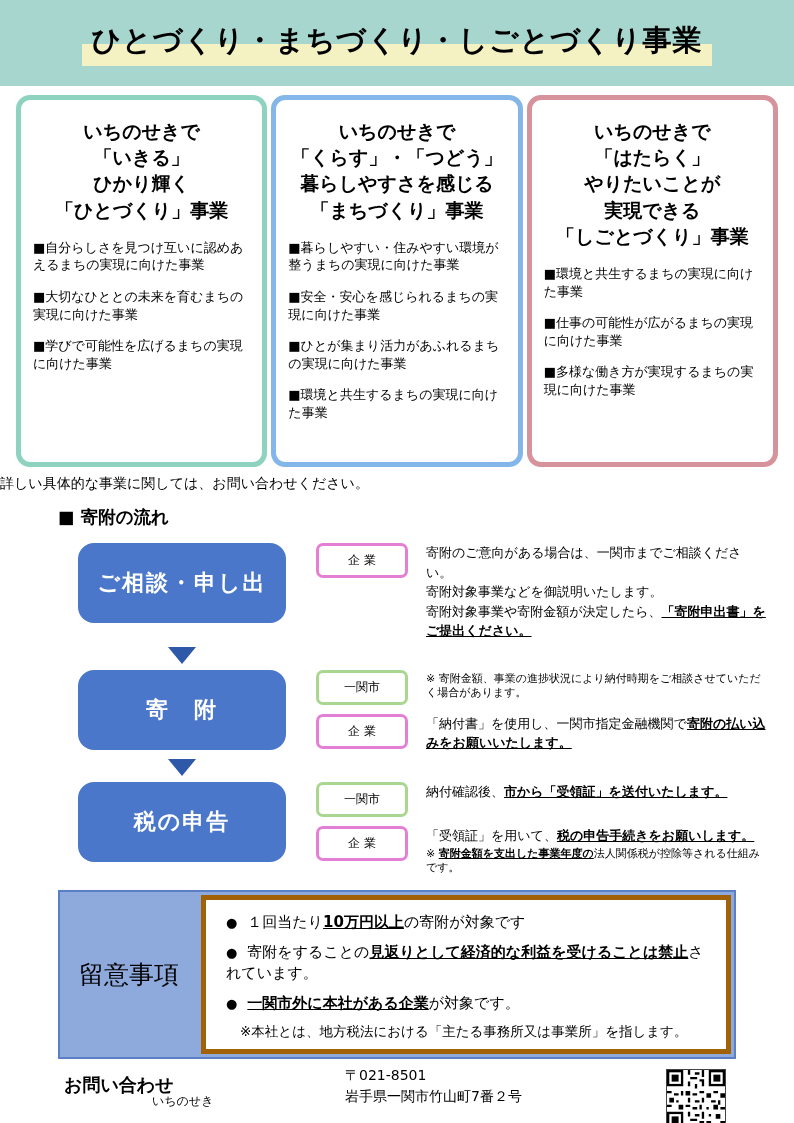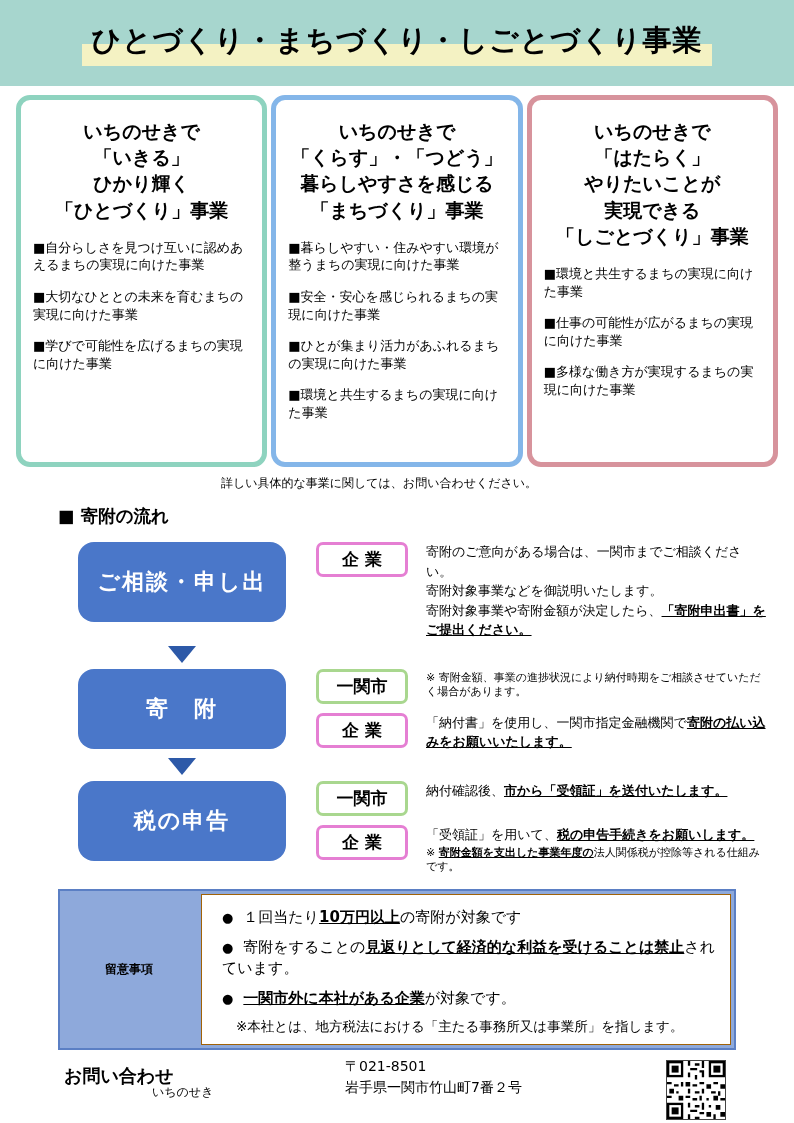--- a/index.html
+++ b/index.html
@@ -30,62 +30,62 @@
   .program.p1 { border-color:var(--box_people,#8ed3bf); }
   .program.p2 { border-color:var(--box_town,#84b6e9); }
   .program.p3 { border-color:var(--box_work,#d7939c); }
   .p-title {
     white-space:pre-line; text-align:center; font-weight:700;
     font-size:19px; line-height:1.38; margin:4px 0 16px 0;
   }
   .p-item { font-size:13px; line-height:1.35; margin-bottom:14px; }
 
   
-  .inq-note { text-align:center; font-size:12px; margin:8px 36px 0 0; }
+  .inq-note { text-align:left; font-size:14px; margin:8px 36px 0 0; }
 
   
   .flow-heading { margin:12px 0 0 58px; font-size:17.5px; font-weight:700; }
   .flow { margin:14px 0 0 78px; }
   .step { display:flex; align-items:flex-start; }
   .step-box {
     width:208px; background:var(--flow_blue,#4a77c9); color:#fff;
     border-radius:16px; display:flex; align-items:center; justify-content:center;
     font-weight:700; font-size:22px; letter-spacing:2px; flex-shrink:0;
   }
   .h80 { height:80px; }
   .step-right { margin-left:30px; display:flex; flex-direction:column; gap:9px; }
   .actor-row { display:flex; align-items:flex-start; }
   .actor-label {
     width:92px; height:35px; background:#fff; border:3px solid #999; border-radius:7px;
     display:flex; align-items:center; justify-content:center;
-    font-weight:700; font-size:17px; flex-shrink:0;
+    font-weight:400; font-size:12px; flex-shrink:0;
   }
   .actor-label.company { border-color:var(--company_pink,#e57fd3); }
   .actor-label.city { border-color:var(--city_green,#a9d78f); }
   .row-body { margin-left:18px; width:340px; }
   .row-text { font-size:13px; line-height:1.5; white-space:pre-line; }
   .em { font-weight:700; text-decoration:underline; }
   .row-note { font-size:11px; line-height:1.3; margin-top:2px; }
   .arrow {
     width:0; height:0; margin:6px 0 6px 90px;
     border-left:14px solid transparent; border-right:14px solid transparent;
     border-top:17px solid var(--arrow_blue,#2d59a8);
   }
 
   
   .notes-wrap {
     margin:14px 0 0 58px; width:678px; border:2px solid #5b7fc4;
     background:var(--notes_bg,#8ea9db); display:flex; min-height:126px;
   }
   .notes-title {
     width:138px; display:flex; align-items:center; justify-content:center;
-    font-size:12px; font-weight:700; flex-shrink:0;
+    font-size:25px; font-weight:400; flex-shrink:0;
   }
   .notes-body {
-    flex:1; background:#fff; border:1px solid #a16207; margin:3px;
+    flex:1; background:#fff; border:5px solid #a16207; margin:3px;
     padding:12px 14px 8px 20px;
   }
   .n-item { font-size:15px; line-height:1.4; margin-bottom:9px; }
   .n-bullet { margin-right:10px; font-size:13px; }
   .n-foot { font-size:13.5px; margin:4px 0 0 14px; }
 
   
   .footer { position:relative; height:120px; margin-top:14px; }
   .contact-heading { position:absolute; left:64px; top:0; font-size:18px; font-weight:700; }
   .org-block { position:absolute; left:152px; top:20px; }

